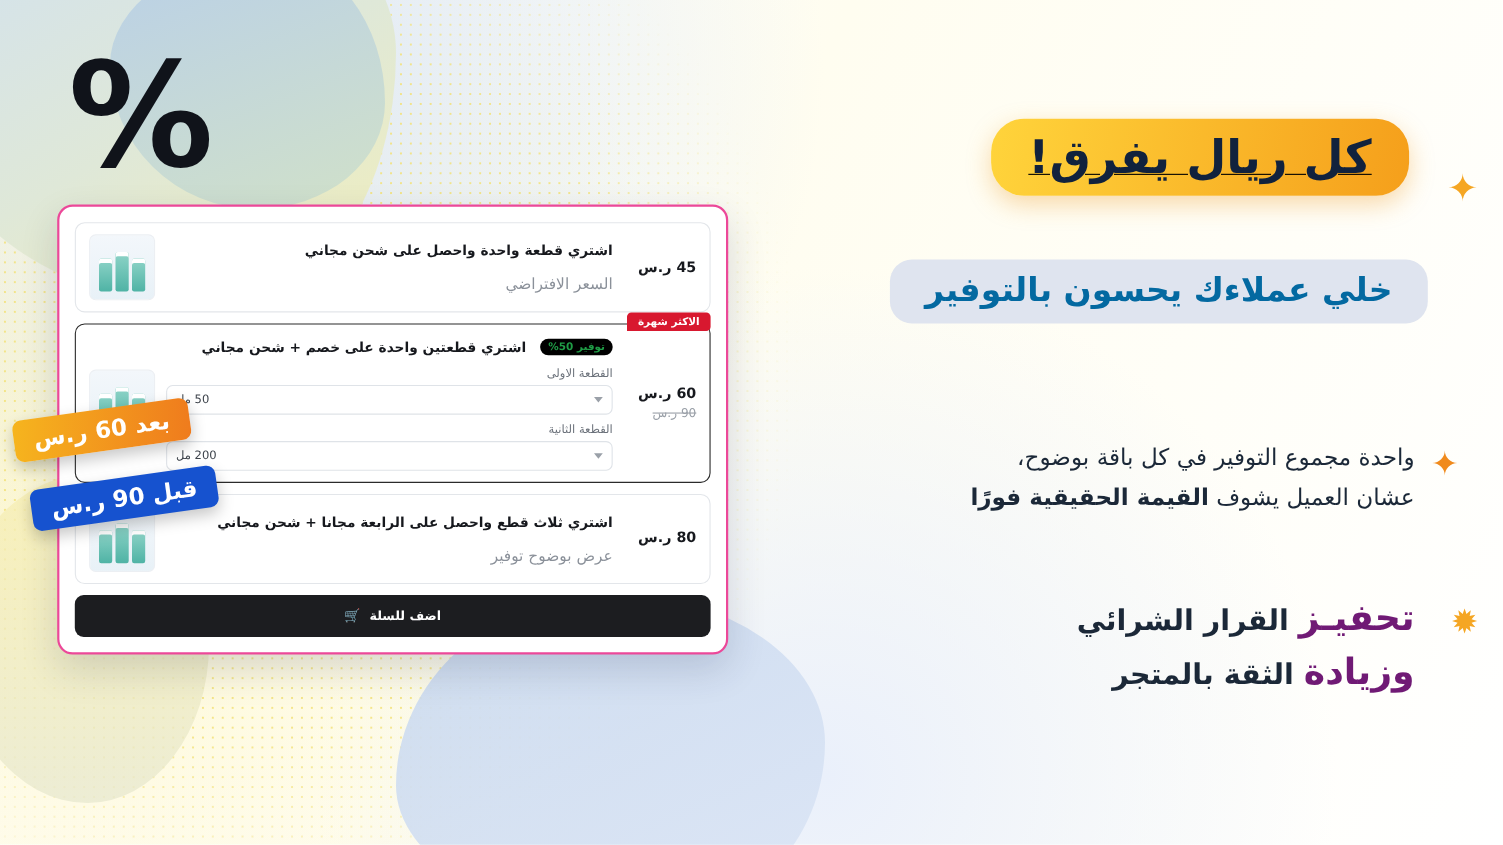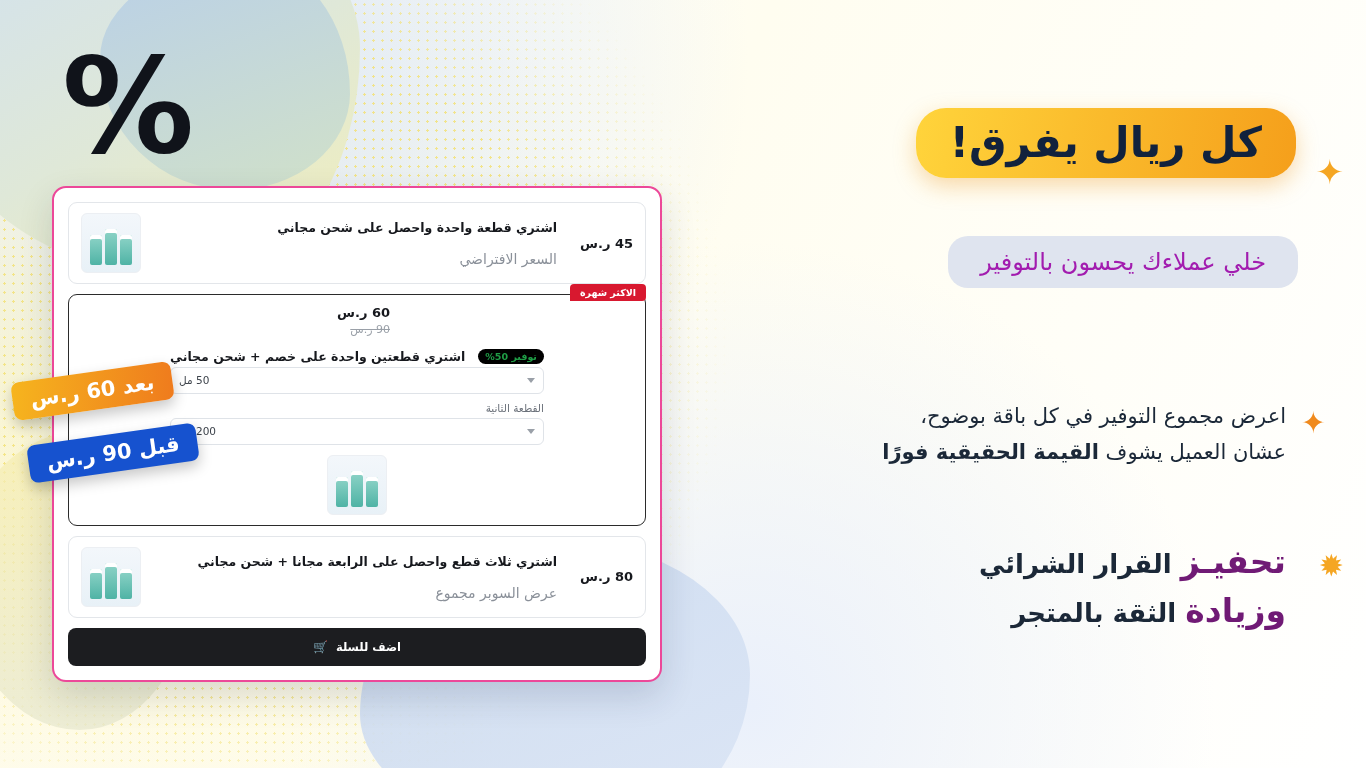--- a/index.html
+++ b/index.html
@@ -65,21 +65,21 @@
     background:#ffffff;border:2px solid #ec4899;border-radius:14px;
     box-shadow:0 14px 34px rgba(30,45,80,.16);
     padding:14px;box-sizing:border-box;
     direction:rtl;
   }
   .offer{
     border:1px solid #e3e6ea;border-radius:9px;background:#fff;
     padding:10px 12px;display:flex;align-items:center;gap:10px;
     margin-bottom:10px;position:relative;
   }
-  .offer.selected{border:1.6px solid #2b2b2b;flex-direction:column;}
+  .offer.selected{border:1.6px solid #2b2b2b;}
   .offer-thumb{
     width:58px;height:58px;border-radius:6px;flex:0 0 58px;
     background:linear-gradient(180deg,#f3f7fb 0%,#e8f1f7 100%);
     border:1px solid #eceff3;position:relative;overflow:hidden;
   }
   .offer-thumb i{
     position:absolute;bottom:7px;width:12px;height:30px;border-radius:2px;
     background:linear-gradient(180deg,#8fd4c8 0%,#4fb3a5 100%);
     box-shadow:inset 0 4px 0 #ffffff;
   }
@@ -127,31 +127,32 @@
     background:linear-gradient(100deg,#f6b51e 0%,#ef7b1d 100%);
   }
   .ribbon-before{
     left:28px;top:434px;transform:rotate(-8deg);
     background:#1652cf;
   }
 
   
   .right{position:absolute;right:0;top:0;width:600px;height:768px;direction:rtl;}
   .headline-pill{
-    position:absolute;right:70px;top:108px;
+    position:absolute;right:85px;top:108px;
     background:linear-gradient(100deg,#ffd43b 0%,#f59f1b 100%);
     border-radius:30px;padding:14px 34px;
     box-shadow:0 8px 22px rgba(235,150,25,.35);
+    text-decoration:underline;
   }
   .headline-pill span{font-size:42px;font-weight:800;color:#11223d;line-height:1;}
   .sub-pill{
     position:absolute;right:68px;top:236px;
     background:#dfe4ef;border-radius:20px;padding:14px 32px;
   }
-  .sub-pill span{font-size:24px;font-weight:400;color:#a21caf;line-height:1;}
+  .sub-pill span{font-size:30px;font-weight:700;color:#0369a1;line-height:1;}
   .spark{position:absolute;color:#f5a623;}
   .spark-1{right:22px;top:152px;font-size:34px;}
   .spark-2{right:40px;top:405px;font-size:30px;color:#f08a1d;}
   .spark-3{right:22px;top:548px;font-size:30px;color:#f5a623;}
 
   .para{
     position:absolute;right:80px;top:400px;width:420px;
     font-size:21px;line-height:1.6;color:#1b2838;text-align:right;
   }
   .para b{font-weight:800;}
@@ -200,20 +201,21 @@
     <div class="offer-price">
       <div class="price-main">60 ر.س</div>
       <div class="price-old">90 ر.س</div>
     </div>
     <div class="offer-body">
       <div>
         <span class="badge-save">توفير 50%</span>
         <span class="offer-title">اشتري قطعتين واحدة على خصم + شحن مجاني</span>
       </div>
 
+      <div class="variant-label">القطعة الاولى</div>
       <div class="select">
         <span class="chev"></span>
         <span>50 مل</span>
       </div>
 
       <div class="variant-label">القطعة الثانية</div>
       <div class="select">
         <span class="chev"></span>
         <span>200 مل</span>
       </div>
@@ -224,21 +226,21 @@
         <i></i>
       </div>
   </div>
 
   <div class="offer">
     <div class="offer-price">
       <div class="price-main">80 ر.س</div>
     </div>
     <div class="offer-body">
       <div class="offer-title">اشتري ثلاث قطع واحصل على الرابعة مجانا + شحن مجاني</div>
-      <div class="offer-sub">عرض السوبر مجموع</div>
+      <div class="offer-sub">عرض بوضوح توفير</div>
     </div>
     <div class="offer-thumb">
         <i></i>
         <i></i>
         <i></i>
       </div>
   </div>
 
   <div class="cart-btn">
     <span>اضف للسلة</span>
@@ -257,21 +259,21 @@
     <span>كل ريال يفرق!</span>
   </div>
 
   <div class="sub-pill">
     <span>خلي عملاءك يحسون بالتوفير</span>
   </div>
 
   <div class="spark spark-2">✦</div>
 
   <div class="para">
-    <span>اعرض مجموع التوفير في كل باقة بوضوح،</span>
+    <span>واحدة مجموع التوفير في كل باقة بوضوح،</span>
     <span class="l2">
       <span>عشان العميل يشوف </span><b>القيمة الحقيقية فورًا</b>
     </span>
   </div>
 
   <div class="spark spark-3">✹</div>
 
   <div class="cta">
     <div>
       <span class="big">تحفيـز</span><span class="big-sm"> القرار الشرائي</span>

